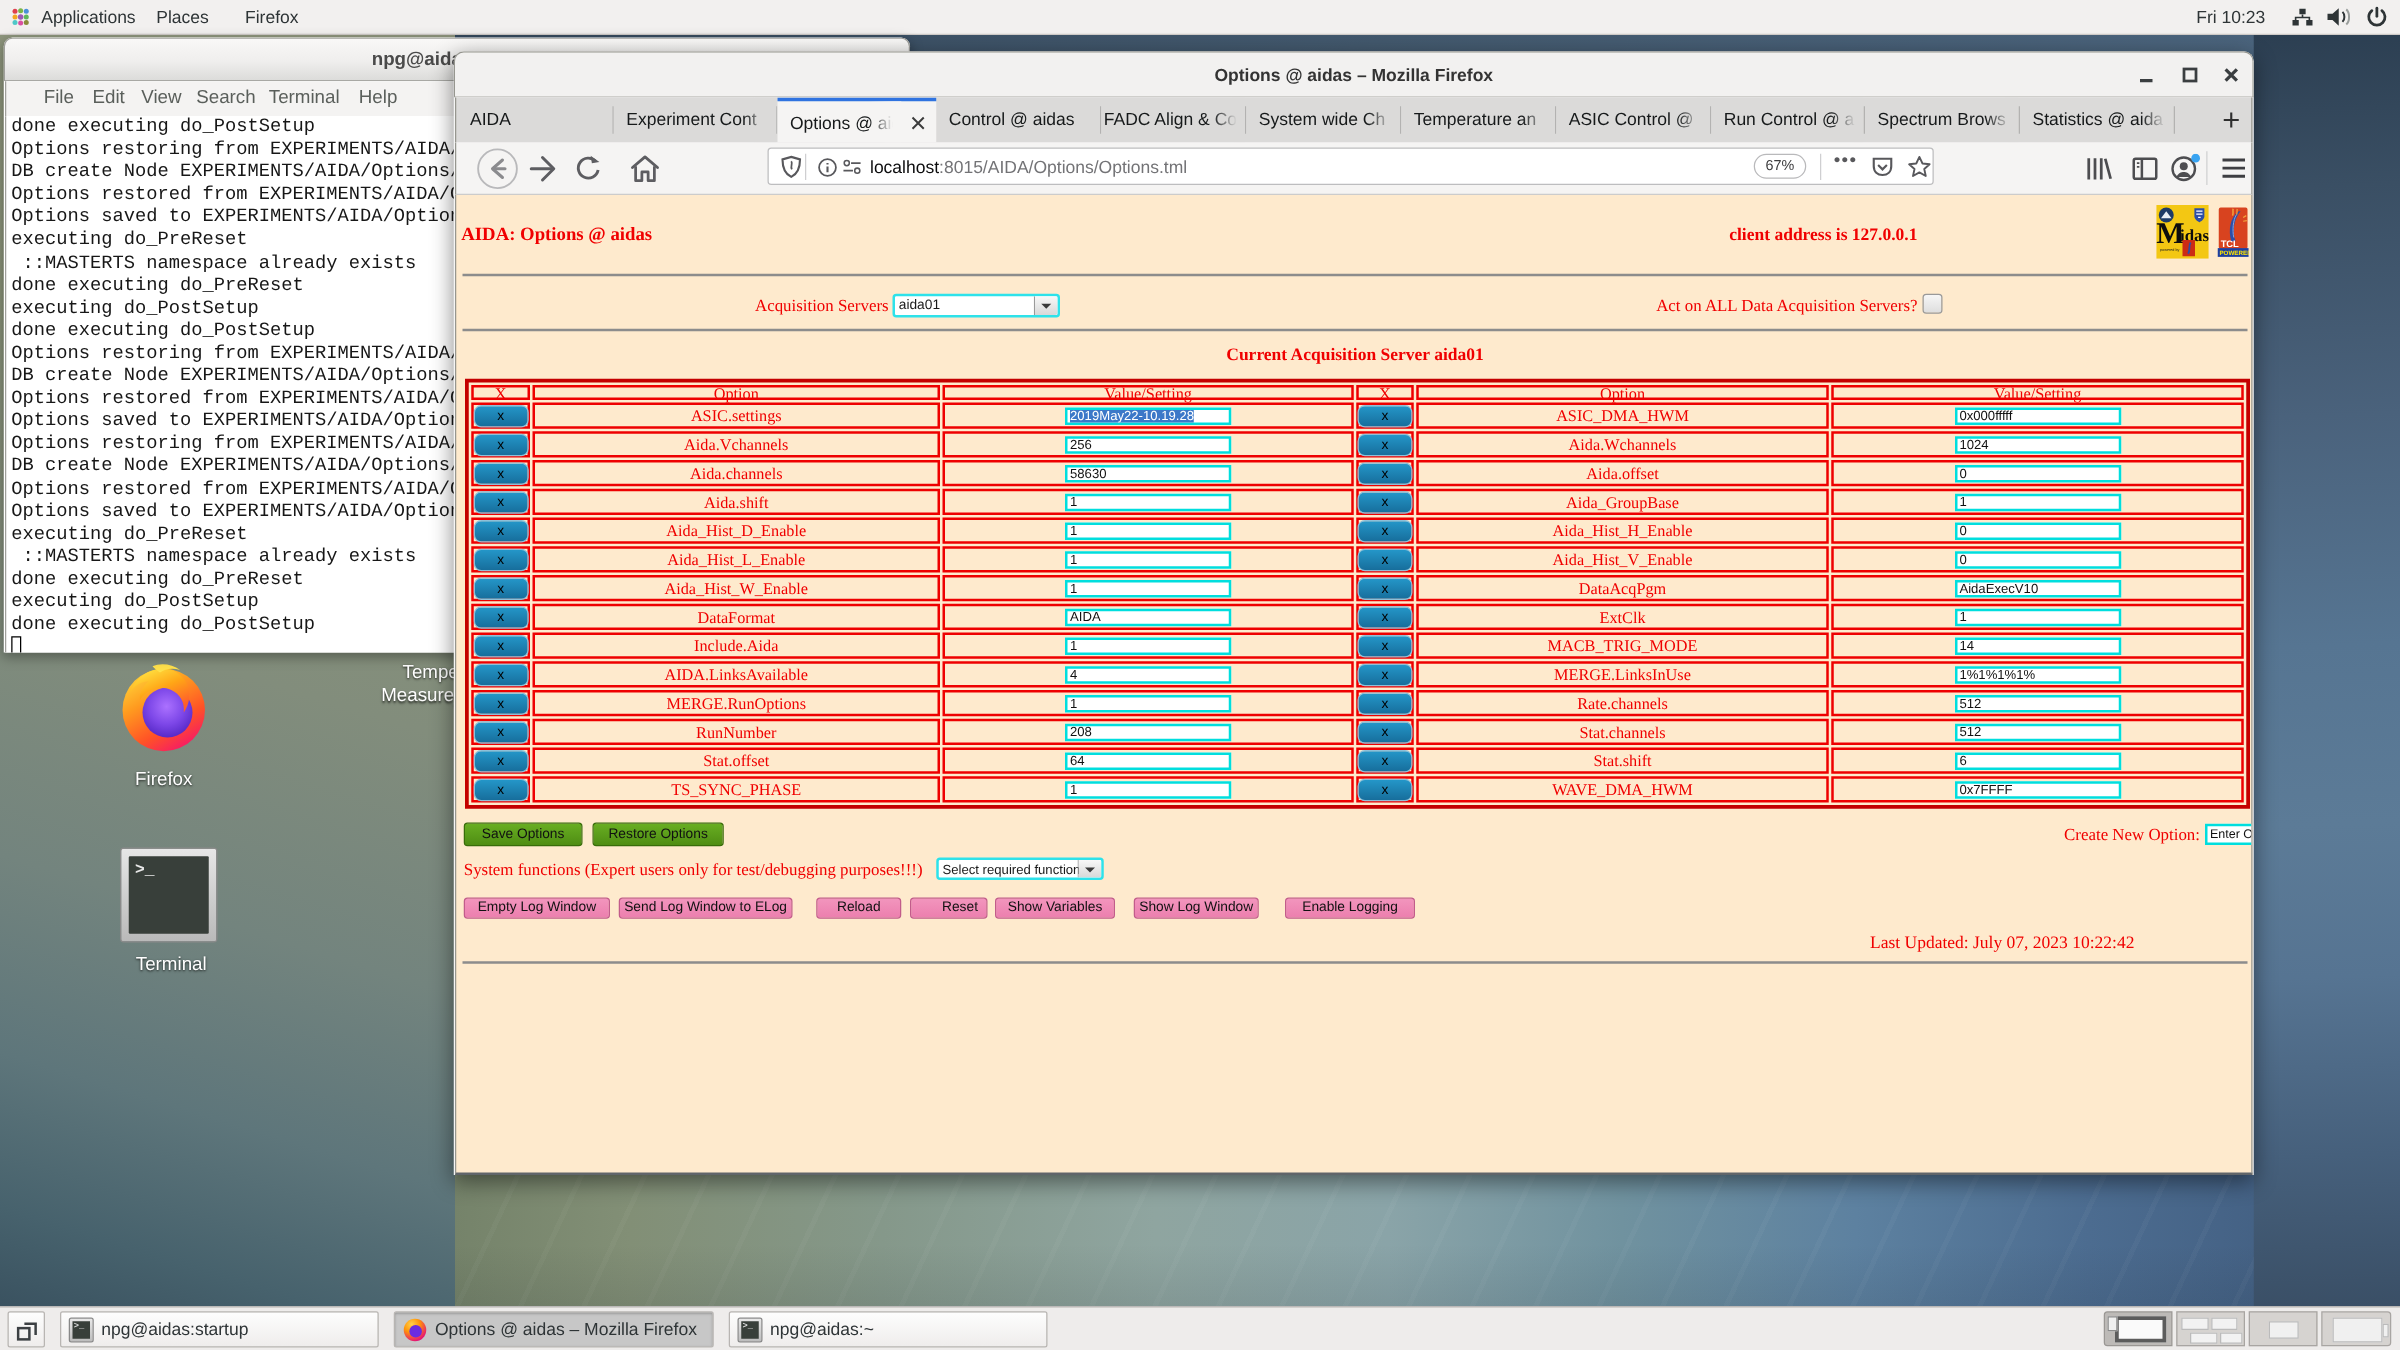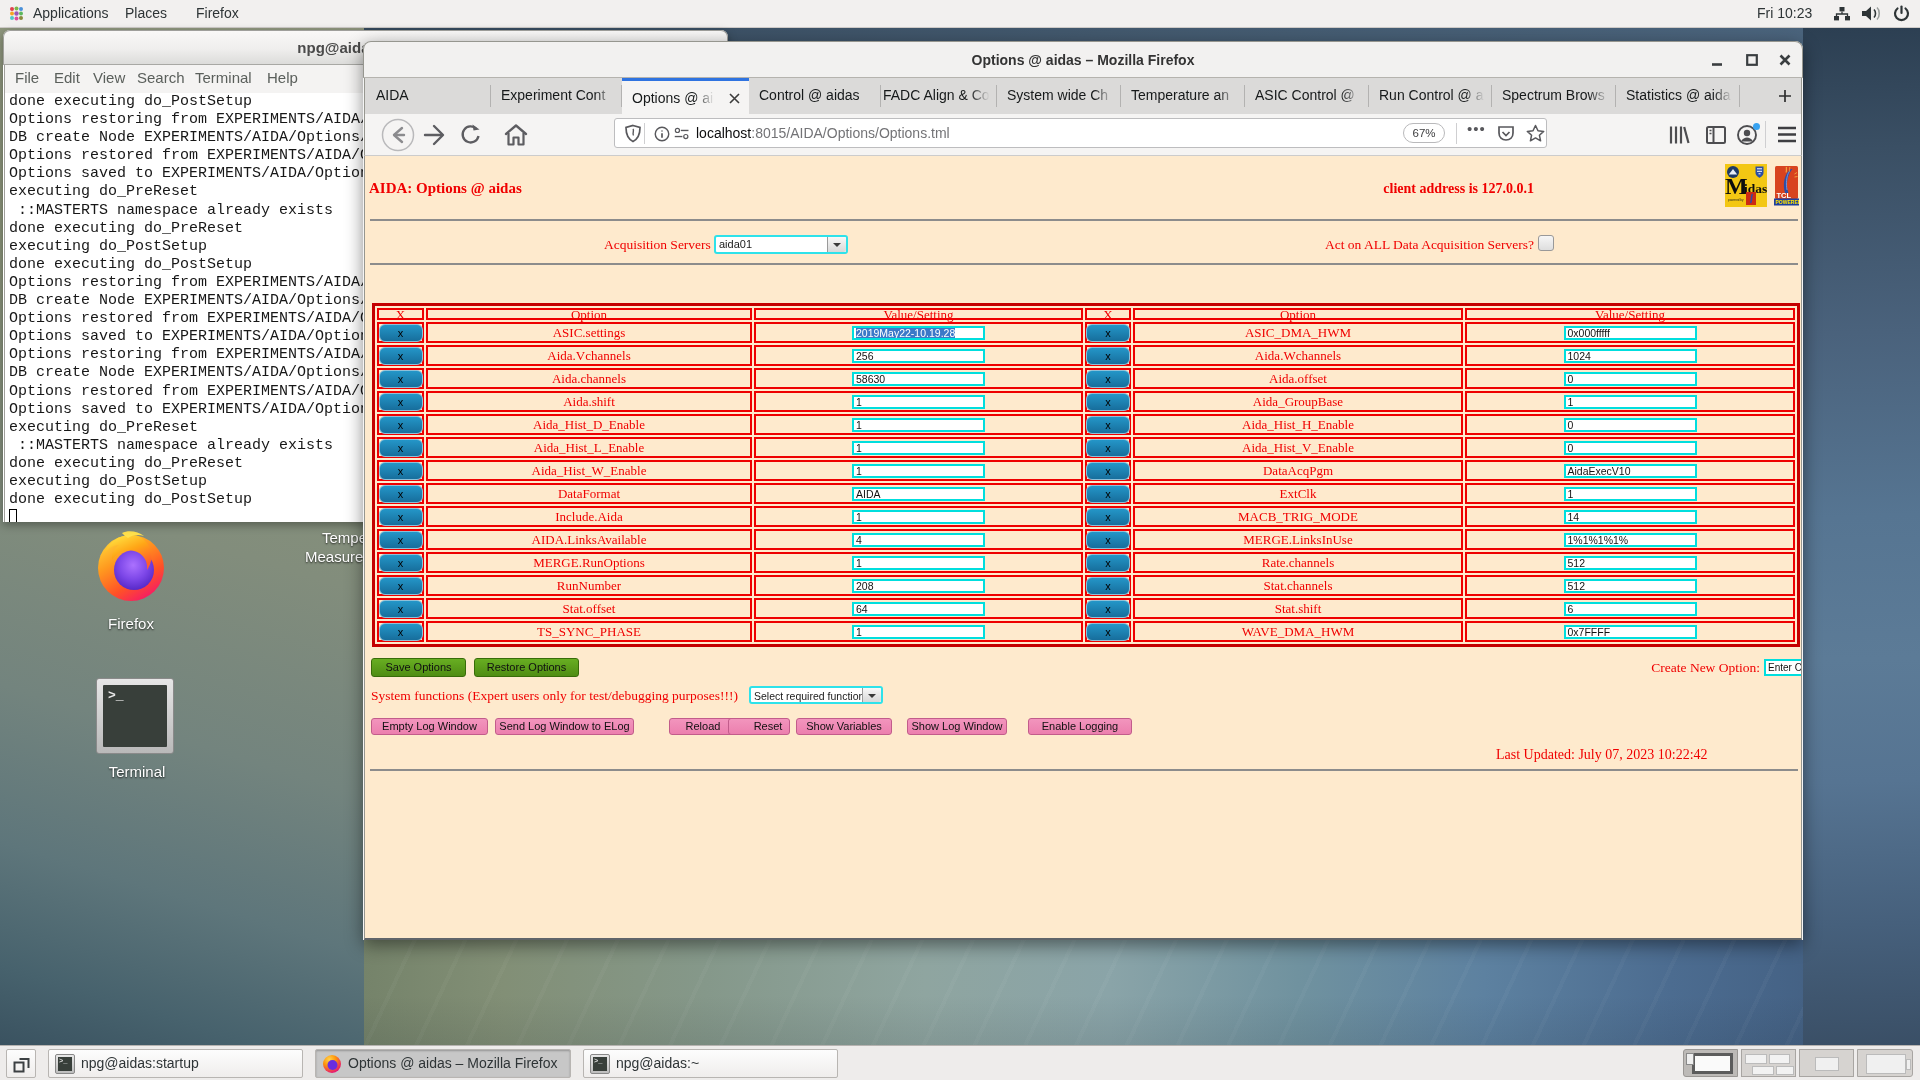--- a/index.html
+++ b/index.html
@@ -20,21 +20,21 @@
 
 #panel { left:0; top:0; width:1920px; height:28px; background:#f2f0ef; border-bottom:1px solid #cfcbc8; color:#2e3436; font-size:14px; }
 #panel .mitem { position:absolute; top:5px; }
 
 
 #term { left:3px; top:30px; width:725px; height:492px; background:#fff; box-shadow:0 3px 10px rgba(0,0,0,.35); border-radius:7px 7px 0 0; }
 #termtitle { position:absolute; left:0; top:0; width:100%; height:35px; border-radius:7px 7px 0 0;
   background:linear-gradient(#f9f8f7 0%,#efeeed 55%,#dcdcda 100%); border:1px solid #9f9f9b; border-bottom:1px solid #a8a8a4;
   color:#4a4a4a; font-weight:bold; font-size:15px; text-align:center; line-height:33px; }
 #termmenu { position:absolute; left:1px; top:35px; width:723px; height:28px; background:#f4f3f2; color:#5a5f5b; font-size:15px; border-left:1px solid #9f9f9b; border-right:1px solid #9f9f9b;}
-#termmenu span { position:absolute; top:4px; }
+#termmenu span { position:absolute; top:4px;margin-left:20px; }
 #termbody { position:absolute; left:1px; top:63px; width:723px; height:429px; background:#ffffff; overflow:hidden;
   border-left:1px solid #9f9f9b; border-right:1px solid #9f9f9b;
   font-family:"Liberation Mono",monospace; font-size:15px; line-height:18.1px; color:#171717; white-space:pre; padding:0 0 0 4px; }
 
 
 .dlabel { color:#fff; font-size:15px; text-shadow:0 1px 2px rgba(0,0,0,.8); text-align:center; }
 #termicon { left:96px; top:678px; width:78px; height:76px; background:linear-gradient(#e6e6e6,#b9b9b9); border:1px solid #8a8a8a; border-radius:3px; padding:6px; }
 #termicon .scr { width:100%; height:100%; background:#383f3a; border-radius:1px; color:#e8e8e8; font-family:"Liberation Mono",monospace; font-size:13px; font-weight:bold; padding:3px 0 0 5px; }
 
 
@@ -356,20 +356,21 @@
     </svg>
     <div class="phr" style="top:63px;"></div>
     <div style="position:absolute; left:239px; top:81px; font-size:13.5px;">Acquisition Servers</div>
     <div class="sel" style="left:349px; top:79px; width:134px; height:19px;">
         <span>aida01</span>
         <i></i>
       </div>
     <div style="position:absolute; left:869px; top:81px; width:300px; text-align:right; font-size:13.5px;">Act on ALL Data Acquisition Servers?</div>
     <div style="position:absolute; left:1173px; top:79px; width:16px; height:16px; background:linear-gradient(#f6f6f6,#dedede); border:1px solid #999; border-radius:3px;"></div>
     <div class="phr" style="top:107px;"></div>
+    <div style="position:absolute; left:0; top:121px; width:1438px; text-align:center; font-size:14px; font-weight:bold;">Current Acquisition Server aida01</div>
     <table id="opttab">
         <colgroup>
       <col style="width:47px">
           <col style="width:326px">
           <col style="width:329px">
           <col style="width:46px">
           <col style="width:330px">
           <col style="width:330px">
     </colgroup>
     <tbody>
@@ -791,21 +792,21 @@
     <div class="gbtn" style="left:109px; top:502px; width:105px;">Restore Options</div>
     <div style="position:absolute; left:1095px; top:504px; width:300px; text-align:right; font-size:13.5px;">Create New Option:</div>
     <input class="pin" style="left: 1399px; top: 503px; width: 120px;" value="Enter Option name here">
     <div style="position:absolute; left:6px; top:532px; font-size:13.5px;">System functions (Expert users only for test/debugging purposes!!!)</div>
     <div class="sel" style="left:384px; top:530px; width:134px; height:18px; font-size:10.5px;">
         <span style="top:2px;">Select required function</span>
         <i></i>
       </div>
     <div class="kbtn" style="left:6px; top:562px; width:117px;">Empty Log Window</div>
     <div class="kbtn" style="left:130px; top:562px; width:139px;">Send Log Window to ELog</div>
-    <div class="kbtn" style="left:288px; top:562px; width:68px;margin-left:16px;">Reload</div>
+    <div class="kbtn" style="left:288px; top:562px; width:68px;">Reload</div>
     <div class="kbtn" style="left:363px; top:562px; width:62px;padding-left:18px;">Reset</div>
     <div class="kbtn" style="left:431px; top:562px; width:96px;">Show Variables</div>
     <div class="kbtn" style="left:542px; top:562px; width:100px;">Show Log Window</div>
     <div class="kbtn" style="left:663px; top:562px; width:104px;">Enable Logging</div>
     <div style="position:absolute; left:1131px; top:591px; width:300px; text-align:left; font-size:14px;">Last Updated: July 07, 2023 10:22:42</div>
     <div class="phr" style="top:613px;"></div>
   </div>
 </div>
 
 <div id="taskbar" class="abs">

